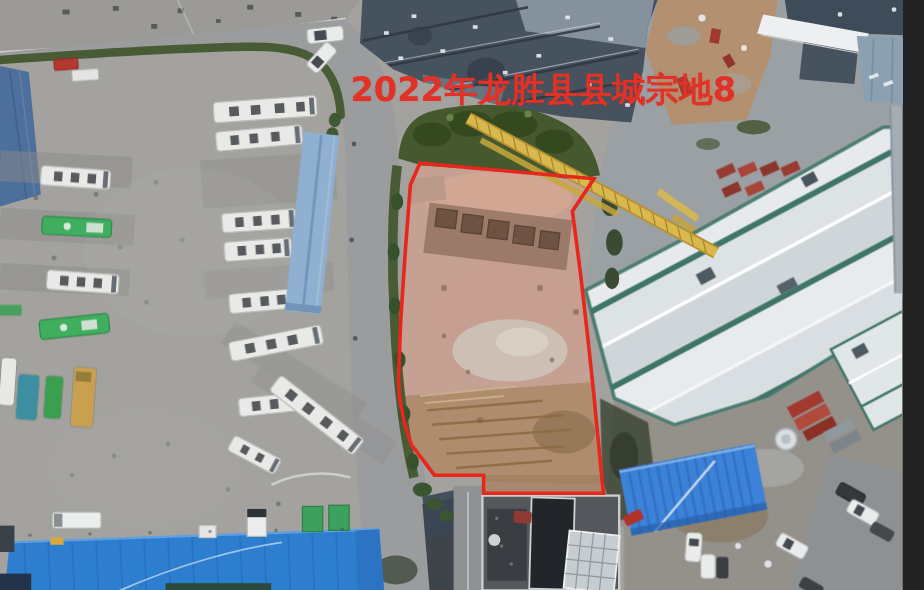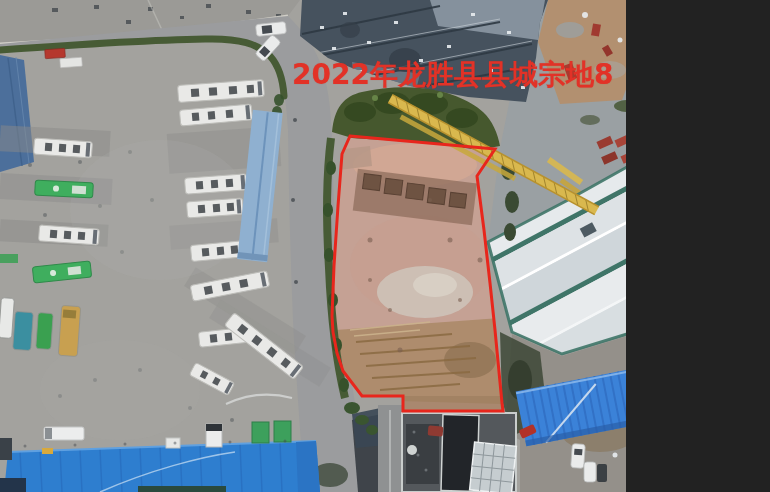--- a/index.html
+++ b/index.html
@@ -1,16 +1,16 @@
 <!DOCTYPE html>
 <html style="--c-asphalt: #a3a29e; --c-road: #9b9c9e; --c-parcel_dirt: #c5a194; --c-vegetation: #42572f; --c-roof_slate: #46525e; --c-left_roof_blue: #4c6f9b; --c-warehouse_blue: #2e7ecf; --c-canopy_blue: #8fb0d0; --c-shed_blue: #3b82d8; --c-crane_yellow: #d9b84e; --c-building_white: #e3e7e9; --c-building_trim: #3f7568; --c-bus_white: #e9e9e7; --c-bus_green: #3fae5e;"><head>
 <meta charset="utf-8">
 <style>
   html,body{margin:0;padding:0;background:#222;}
-  #stage{position:relative;width:626px;height:492px;overflow:hidden;background:var(--c-asphalt,#a3a29e);font-family:"DejaVu Sans",sans-serif;}
+  #stage{position:relative;width:752px;height:492px;overflow:hidden;background:var(--c-asphalt,#a3a29e);font-family:"DejaVu Sans",sans-serif;}
   #stage svg{position:absolute;left:0;top:0;}
   .annotation{position:absolute;left:292px;top:56px;font-size:28px;font-weight:600;letter-spacing:0px;white-space:nowrap;text-shadow:0 0 1px rgba(200,40,30,.4);}
   
   .c-asphalt{fill:var(--c-asphalt)}
   .c-road{fill:var(--c-road)}
   .c-parcel{fill:var(--c-parcel_dirt)}
   .c-veg-s{stroke:var(--c-vegetation)}
   .c-slate{fill:var(--c-roof_slate)}
   .c-lblue{fill:var(--c-left_roof_blue)}
   .c-wblue{fill:var(--c-warehouse_blue)}

